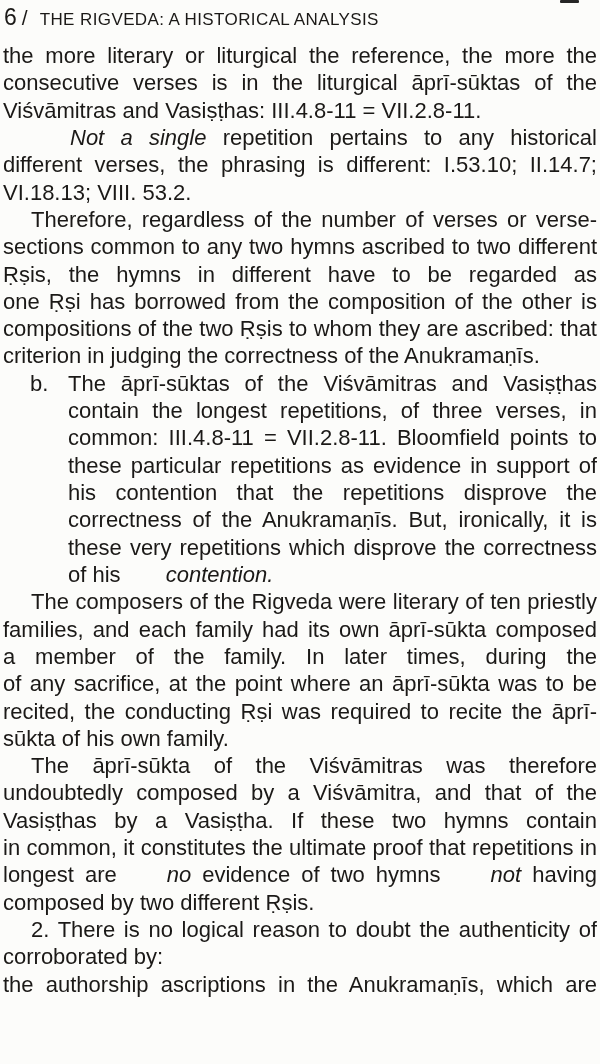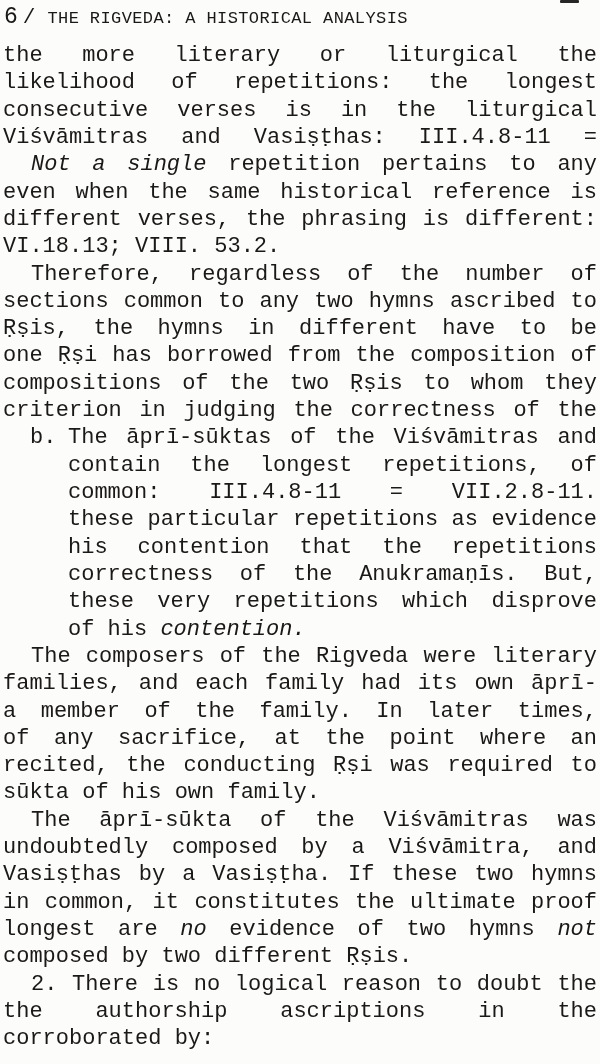--- a/index.html
+++ b/index.html
@@ -7,21 +7,21 @@
     padding: 0;
     background: #ffffff;
   }
   .page {
     position: relative;
     width: 600px;
     height: 1064px;
     overflow: hidden;
     background: #fcfcfa;
     color: #1b1917;
-    font-family: Liberation Mono, monospace;
+    font-family: Liberation Sans, sans-serif;
     -webkit-font-smoothing: antialiased;
   }
   .scan-artifact {
     position: absolute;
     top: 0;
     left: 560px;
     width: 19px;
     height: 3px;
     background: #262626;
     border-radius: 1px;
@@ -69,42 +69,40 @@
   .para.listitem {
     position: relative;
     margin-left: 65px;
   }
   .para.listitem .item-label {
     position: absolute;
     left: -38px;
     top: 0;
     line-height: 27.32px;
   }
-  .it { font-style: italic; }
+  .it { font-style: italic; margin-left: 39px; }
 </style>
 </head>
 <body>
 
 <div class="page" style="background: rgb(252, 252, 250); color: rgb(27, 25, 23);">
   <div class="scan-artifact"></div>
 
   <div class="header">
     <span class="pagenum">6</span><span class="sep">/</span><span class="runtitle">THE RIGVEDA: A HISTORICAL ANALYSIS</span>
   </div>
 
   <div class="body-text" id="body-text">
       <div class="para noindent">
         <div class="line"><span>the more literary or liturgical the reference, the more the</span></div>
-        <div class="line"><span>likelihood of repetitions: the longest repetition of three</span></div>
         <div class="line"><span>consecutive verses is in the liturgical āprī-sūktas of the</span></div>
         <div class="line lastline"><span>Viśvāmitras and Vasiṣṭhas: III.4.8-11 = VII.2.8-11.</span></div>
       </div>
       <div class="para indent">
         <div class="line"><span class="it">Not a single</span><span> repetition pertains to any historical reference:</span></div>
-        <div class="line"><span>even when the same historical reference is found in four</span></div>
         <div class="line"><span>different verses, the phrasing is different: I.53.10; II.14.7;</span></div>
         <div class="line lastline"><span>VI.18.13; VIII. 53.2.</span></div>
       </div>
       <div class="para indent">
         <div class="line"><span>Therefore, regardless of the number of verses or verse-</span></div>
         <div class="line"><span>sections common to any two hymns ascribed to two different</span></div>
         <div class="line"><span>Ṛṣis, the hymns in different have to be regarded as</span></div>
         <div class="line"><span>one Ṛṣi has borrowed from the composition of the other is no</span></div>
         <div class="line"><span>compositions of the two Ṛṣis to whom they are ascribed: that</span></div>
         <div class="line lastline"><span>criterion in judging the correctness of the Anukramaṇīs.</span></div>
@@ -131,17 +129,17 @@
       <div class="para indent">
         <div class="line"><span>The āprī-sūkta of the Viśvāmitras was therefore</span></div>
         <div class="line"><span>undoubtedly composed by a Viśvāmitra, and that of the</span></div>
         <div class="line"><span>Vasiṣṭhas by a Vasiṣṭha. If these two hymns contain repetitions</span></div>
         <div class="line"><span>in common, it constitutes the ultimate proof that repetitions in</span></div>
         <div class="line"><span>longest are </span><span class="it">no</span><span> evidence of two hymns </span><span class="it">not</span><span> having been</span></div>
         <div class="line lastline"><span>composed by two different Ṛṣis.</span></div>
       </div>
       <div class="para indent">
         <div class="line"><span>2. There is no logical reason to doubt the authenticity of</span></div>
+        <div class="line lastline"><span>corroborated by:</span></div>
         <div class="line"><span>the authorship ascriptions in the Anukramaṇīs, which are</span></div>
-        <div class="line lastline"><span>corroborated by:</span></div>
       </div>
     </div>
 </div>
 
 </body></html>

